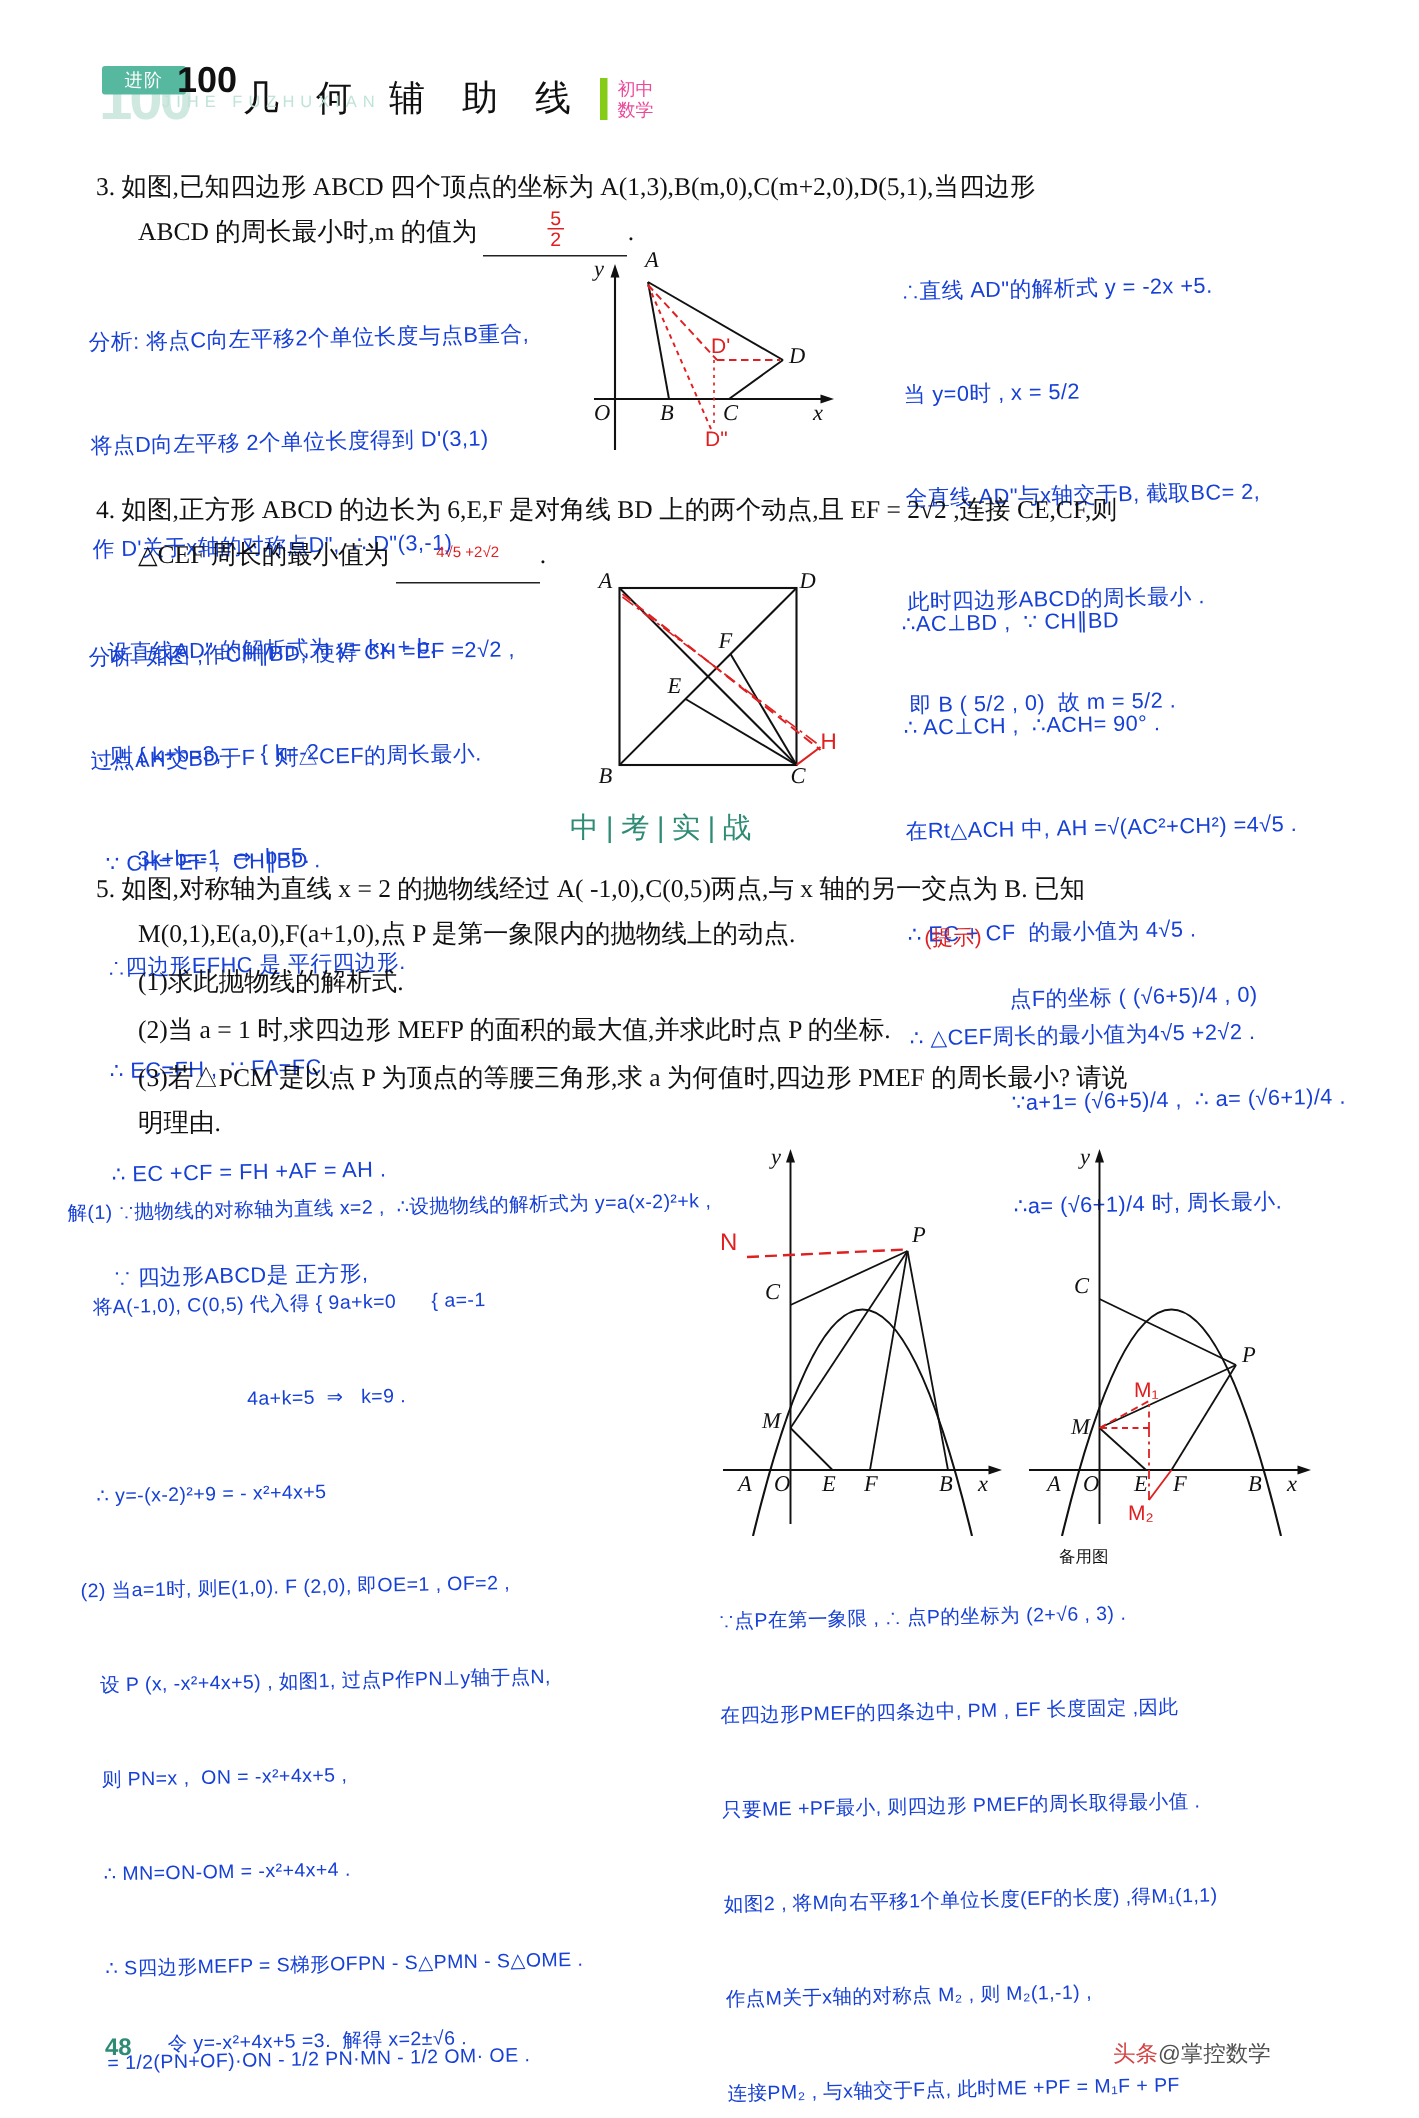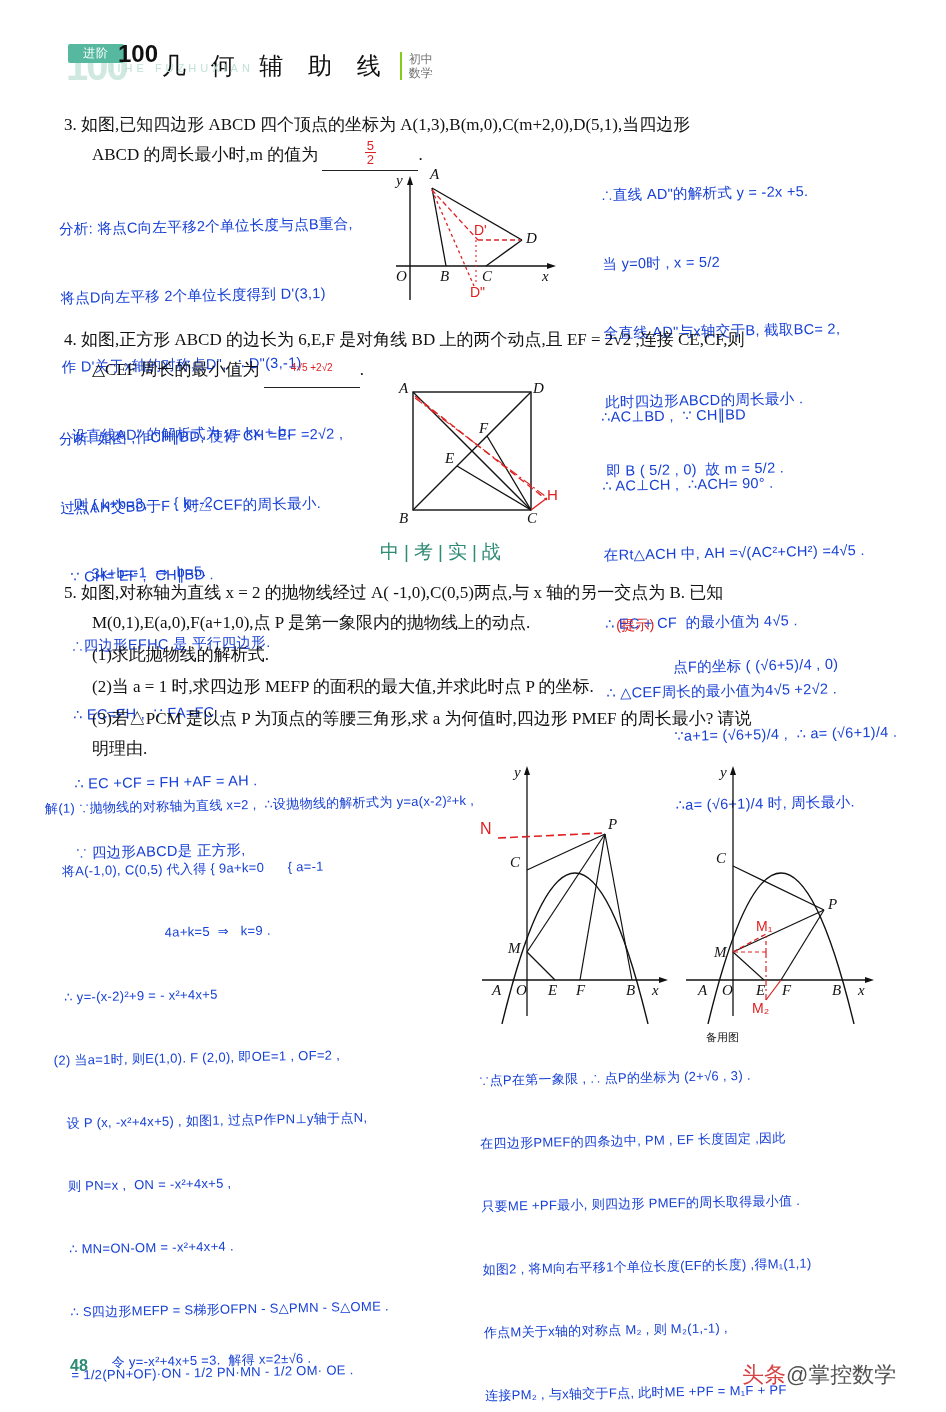--- a/index.html
+++ b/index.html
@@ -13,22 +13,22 @@
   .logo-ghost{position:absolute;left:0;top:10px;font-size:40px;font-weight:700;
      color:#cfe9e0;letter-spacing:-2px;font-family:"Liberation Sans",sans-serif;line-height:1;}
   .badge{position:absolute;left:2px;top:8px;background:#57b8a0;color:#fff;font-size:12px;
      padding:1px 15px;border-radius:2px;font-family:"Liberation Sans",sans-serif;letter-spacing:1px;}
   .num100{position:absolute;left:52px;top:6px;font-size:24px;font-weight:700;color:#111;
      font-family:"Liberation Sans",sans-serif;line-height:1;}
   .hdr-title{font-size:24px;letter-spacing:9px;margin-left:4px;line-height:1;
      font-family:"Liberation Sans",sans-serif;position:relative;top:-4px;}
   .hdr-pinyin{position:absolute;left:108px;top:62px;font-size:11px;letter-spacing:4px;
      color:#bfe3d8;font-family:"Liberation Sans",sans-serif;}
-  .hdr-right{margin-left:10px;border-left:2px solid #84cc16;padding-left:7px;
-     font-size:12px;line-height:14px;color:#737373;font-family:"Liberation Sans",sans-serif;
+  .hdr-right{margin-left:10px;border-left:5px solid #84cc16;padding-left:7px;
+     font-size:12px;line-height:14px;color:#ec4899;font-family:"Liberation Sans",sans-serif;
      position:relative;top:-2px;}
 
   
   .prob{position:absolute;font-size:17px;line-height:30px;}
   .ansline{display:inline-block;min-width:96px;border-bottom:1px solid #222;text-align:center;
            position:relative;}
   .redans{color:#e02020;font-family:"Liberation Sans",sans-serif;font-size:10px;
           position:relative;top:-4px;}
   .frac{display:inline-block;vertical-align:middle;text-align:center;font-size:13px;line-height:13px;}
   .frac .n{display:block;border-bottom:1px solid currentColor;padding:0 2px;}
@@ -47,21 +47,21 @@
   .figlbl.red{color:#e02020;font-style:normal;font-family:"Liberation Sans",sans-serif;}
 
   
   .chip{position:absolute;left:376px;top:539px;font-size:19px;color:#2e8b74;
         letter-spacing:1px;font-family:"Liberation Sans",sans-serif;}
   .chip span{padding:0 4px;}
 
   
   .pnum{position:absolute;left:70px;top:1357px;color:#2e8b74;font-size:16px;font-weight:700;
         font-family:"Liberation Sans",sans-serif;}
-  .wm{position:absolute;left:742px;top:1360px;font-size:22px;color:#3a3a3a;
+  .wm{position:absolute;left:742px;top:1360px;font-size:15px;color:#3a3a3a;
       font-family:"Liberation Sans",sans-serif;opacity:.88;}
   .wm .tt{color:#d02b2b;}
   .spare{position:absolute;left:706px;top:1030px;font-size:11px;font-family:Liberation Serif, serif;}
 </style>
 </head>
 <body>
 
 <div class="pg">
 
   <div class="hdr">

